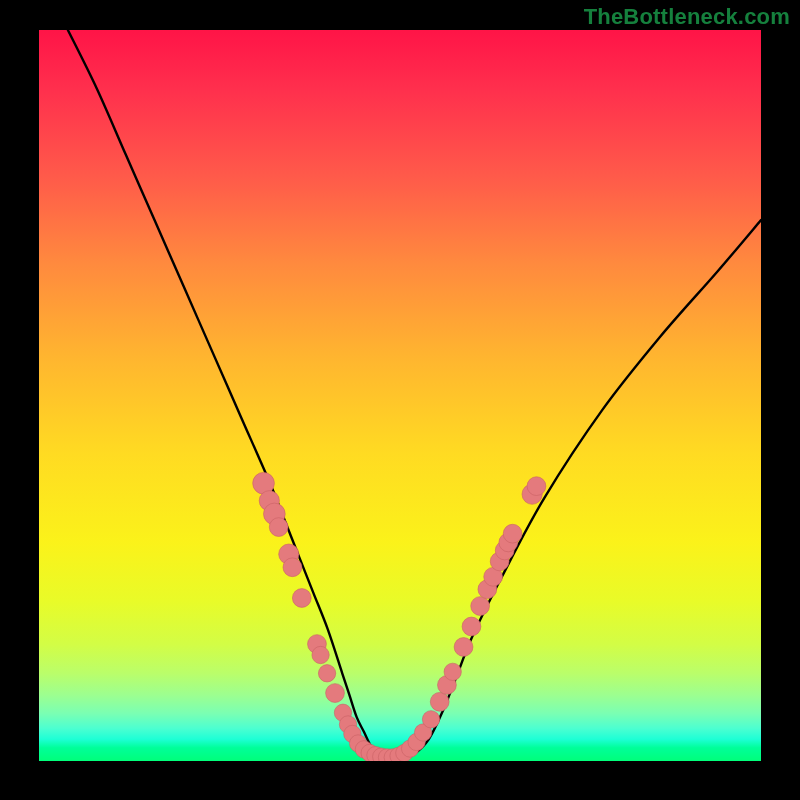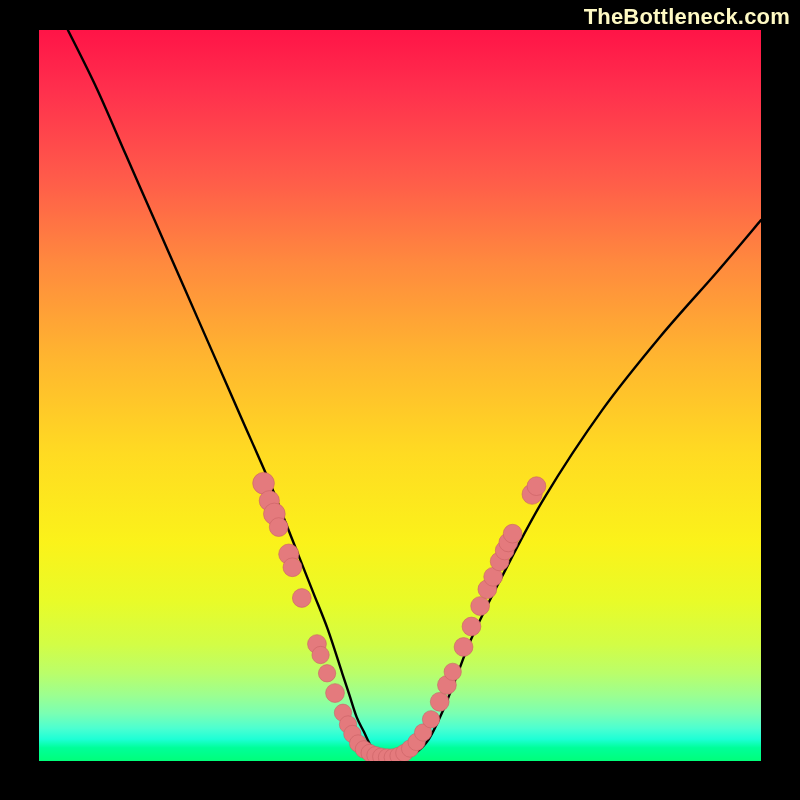--- a/index.html
+++ b/index.html
@@ -15,21 +15,21 @@
     position: relative;
     width: 800px;
     height: 800px;
     background: #000;
   }
   
   .watermark {
     position: absolute;
     top: 4px;
     right: 10px;
-    color: #fef9c3;
+    color: #15803d;
     font-size: 22px;
     font-weight: 600;
     letter-spacing: 0.2px;
     user-select: none;
   }
   
   .plot {
     position: absolute;
     left: 39px;
     top: 30px;

